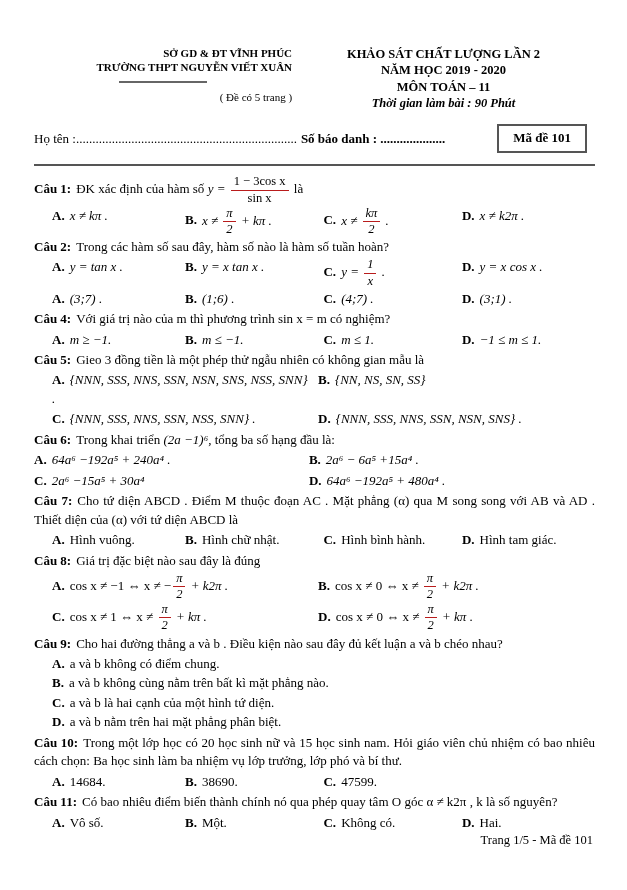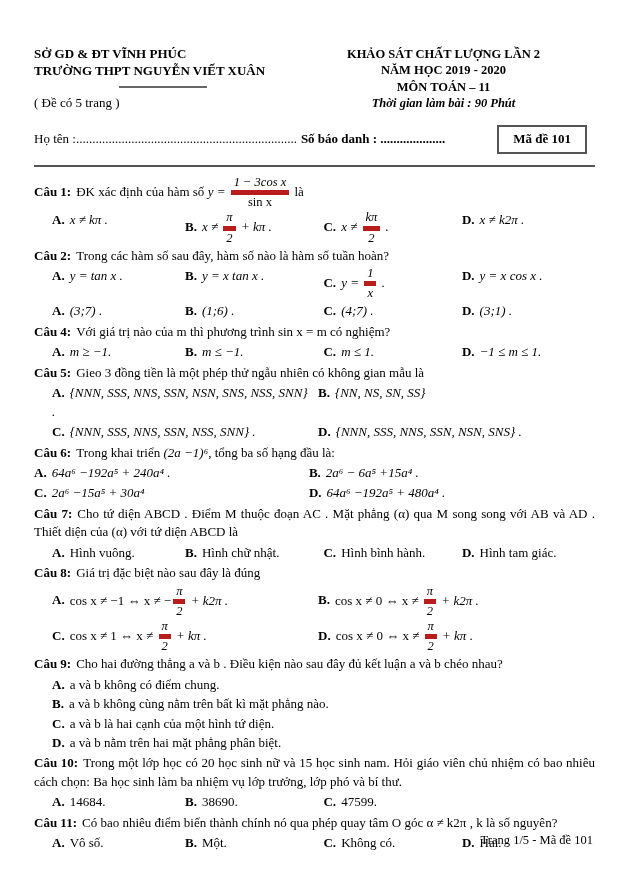--- a/index.html
+++ b/index.html
@@ -4,21 +4,21 @@
 <style>
   html,body { margin:0; padding:0; background:#fff; }
   .page {
     width:627px; height:890px; position:relative; box-sizing:border-box;
     background:#fff; color:#000;
     font-family:"Liberation Serif", serif; font-size:13px; line-height:1.42;
     padding:46px 32px 0 34px; overflow:hidden;
   }
   
   .header { display:flex; }
-  .h-left  { width:46%; text-align:left; font-weight:bold; font-size:13px; line-height:1.3; }
+  .h-left  { width:46%; text-align:right; font-weight:bold; font-size:11px; line-height:1.3; }
   .h-right { width:54%; text-align:center; font-weight:bold; font-size:12.5px; line-height:1.3; }
   .h-rule  { width:88px; border-top:2px solid #666; margin:6px auto 7px; }
   .h-pages { font-weight:normal; }
   .h-time  { font-style:italic; }
   
   .info { display:flex; align-items:center; margin-top:13px; }
   .info-sbd { margin-left:4px;font-weight:bold; }
   .code-box { margin-left:auto; margin-right:8px; border:2px solid #555; padding:3px 14px 4px; font-weight:bold; }
   .rule { border:none; border-top:2px solid #555; margin:11px 0 0; }
   
@@ -28,21 +28,21 @@
   .qlabel { font-weight:bold; margin-right:5px; }
   .m  { font-style:italic; }
   .opts4 { display:grid; grid-template-columns:24.5% 25.5% 25.5% 24.5%; padding-left:18px; margin:1px 0 2px; }
   .opts2 { display:grid; grid-template-columns:49% 51%; padding-left:18px; margin:1px 0 2px; }
   .opts2.flush { padding-left:0; }
   .optline { padding-left:18px; margin:1px 0; }
   .ol { font-weight:bold; margin-right:5px; }
   .opt { padding-right:6px; }
   
   .frac { display:inline-block; vertical-align:middle; text-align:center; line-height:1.05; font-style:italic; margin:0 2px; font-size:12.5px; }
-  .frac .fn { display:block; border-bottom:5px solid #b91c1c; padding:0 3px 1px;font-style:italic; }
+  .frac .fn { display:block; border-bottom:1px solid #b91c1c; padding:0 3px 1px; }
   .frac .fd { display:block; padding-top:1px; }
   .frac.roman { font-style:normal; }
   
   .page-num { position:absolute; right:34px; bottom:40px; font-size:12.5px; }
 </style>
 </head>
 <body>
 
 <div class="page">
 

